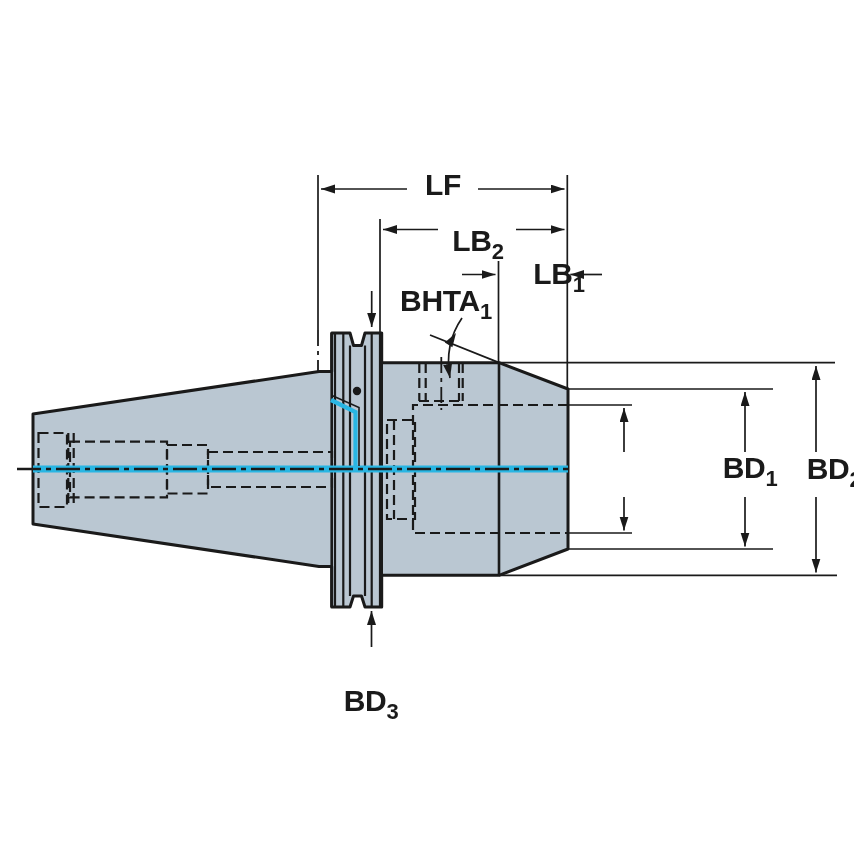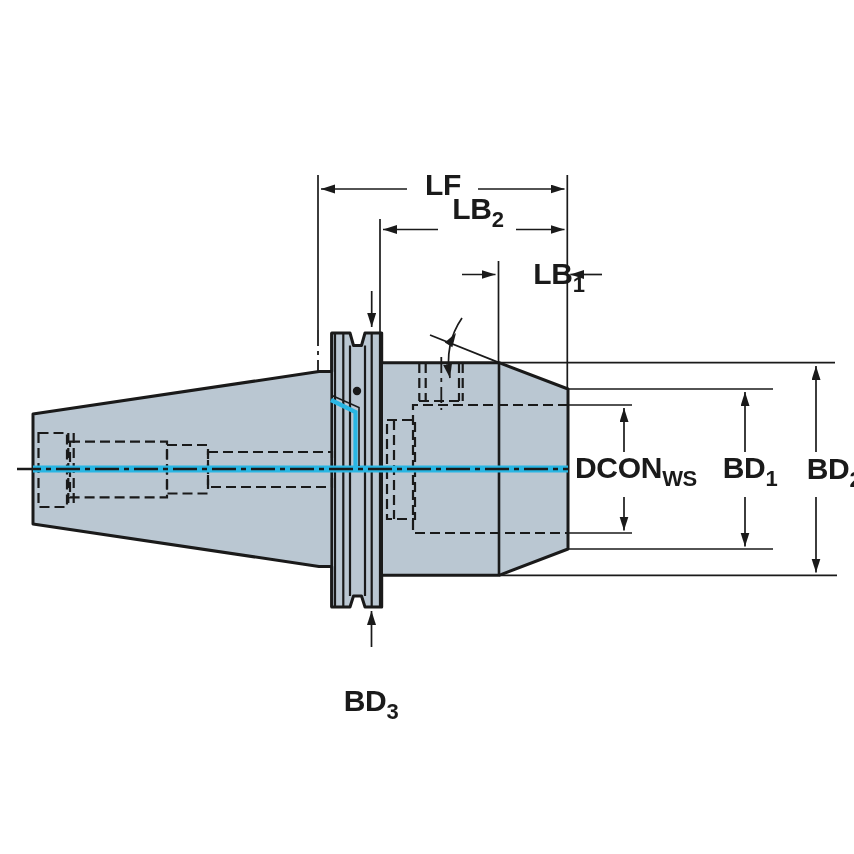--- a/index.html
+++ b/index.html
@@ -157,26 +157,26 @@
     </g>
 
     <g>
       <line class="dim" x1="816" y1="452" x2="816" y2="366" marker-end="url(#ah)"></line>
       <line class="dim" x1="816" y1="497" x2="816" y2="572.5" marker-end="url(#ah)"></line>
     </g>
   </svg>
 
   <div class="lbl" style="left:443px;top:188px"><span>LF</span><span class="sub"></span></div>
 
-  <div class="lbl" style="left:478px;top:212px"><span>LB</span><span class="sub">2</span></div>
+  <div class="lbl" style="left:478px;top:244px"><span>LB</span><span class="sub">2</span></div>
 
   <div class="lbl" style="left:559px;top:277px"><span>LB</span><span class="sub">1</span></div>
 
+  <div class="lbl" style="left:446px;top:304px"><span>BHTA</span><span class="sub">1</span></div>
 
-  <div class="lbl left-align" style="left:575px;top:471px"><span>DCON</span><span class="sub">WS</span></div>
 
   <div class="lbl" style="left:750px;top:471px"><span>BD</span><span class="sub">1</span></div>
 
   <div class="lbl" style="left:834px;top:472px"><span>BD</span><span class="sub">2</span></div>
 
   <div class="lbl" style="left:371px;top:704px"><span>BD</span><span class="sub">3</span></div>
 
 </div>
 
 </body></html>

